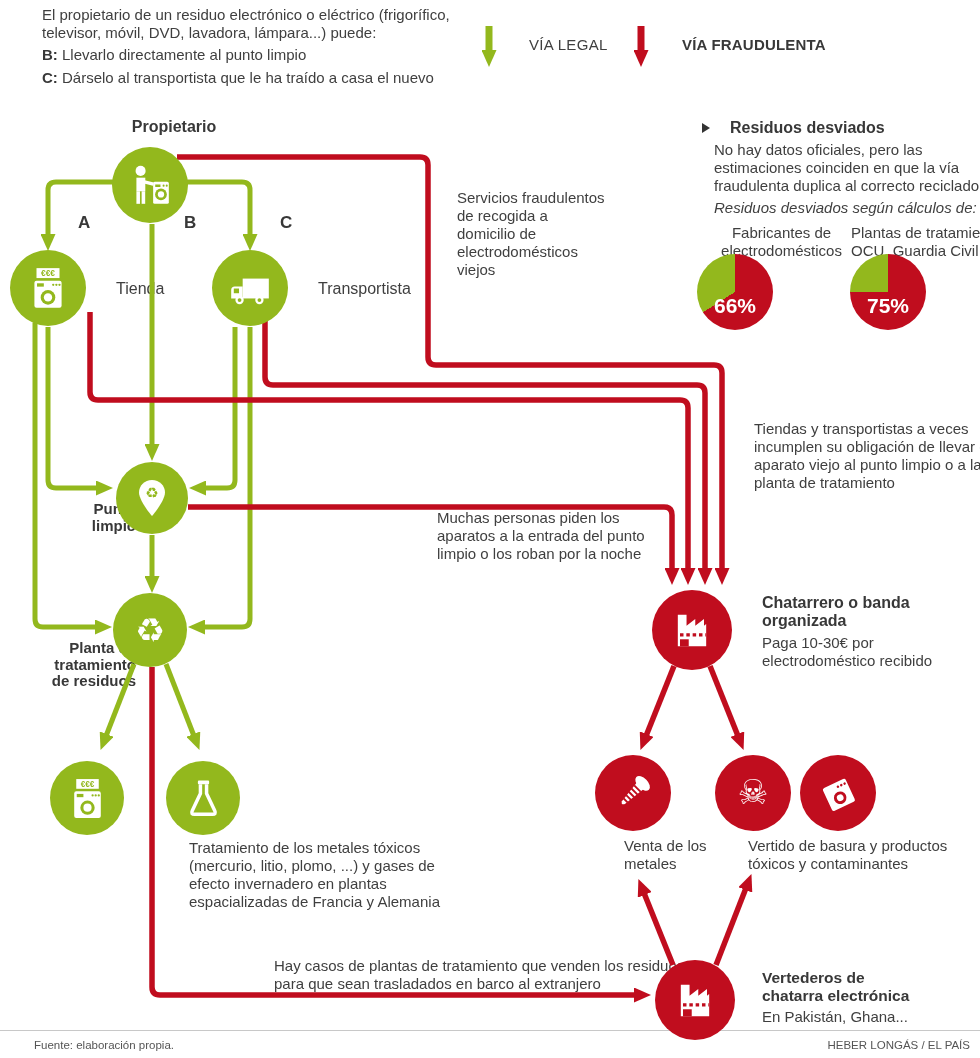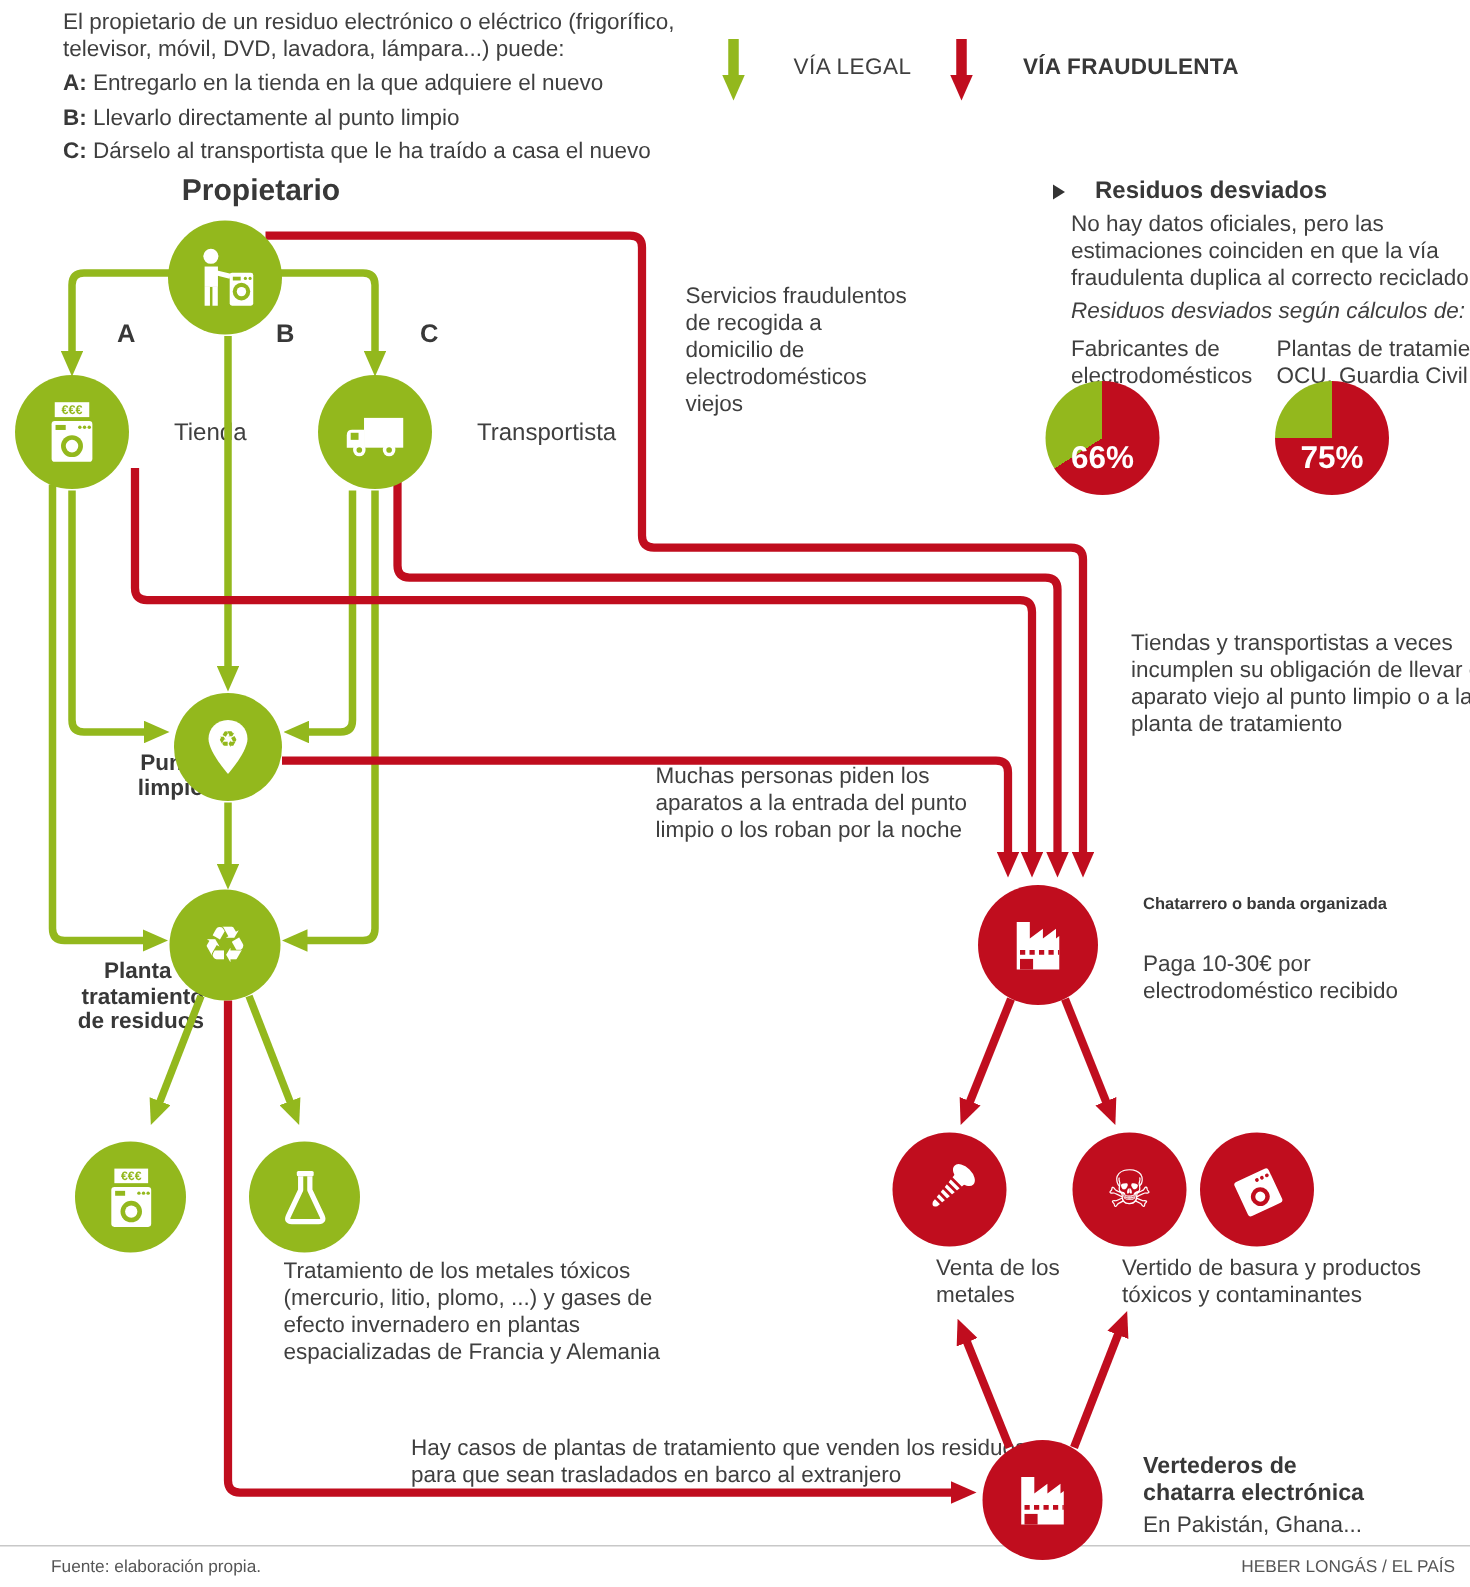--- a/index.html
+++ b/index.html
@@ -57,24 +57,20 @@
       <path d="M710 666 L738 736" marker-end="url(#ar)"></path>
       <path d="M152 667 V987 Q152 995 160 995 H636" marker-end="url(#ar)"></path>
       <path d="M673 965 L644 893" marker-end="url(#ar)"></path>
       <path d="M716 965 L746 888" marker-end="url(#ar)"></path>
       <path d="M641 26 V52" stroke-width="7" marker-end="url(#ar)"></path>
     </g>
   </svg>
 
   <div class="abs txt" style="left:18px;top:6px;width:470px;line-height:17.5px;">
     <div>El propietario de un residuo electrónico o eléctrico (frigorífico, televisor, móvil, DVD, lavadora, lámpara...) puede:</div>
-    <div style="margin-top:6px;">
-      <span class="bold">A:</span>
-      <span>Entregarlo en la tienda en la que adquiere el nuevo</span>
-    </div>
     <div style="margin-top:5px;">
       <span class="bold">B:</span>
       <span>Llevarlo directamente al punto limpio</span>
     </div>
     <div style="margin-top:5px;">
       <span class="bold">C:</span>
       <span>Dárselo al transportista que le ha traído a casa el nuevo</span>
     </div>
   </div>
 
@@ -199,45 +195,45 @@
   </div>
 
   <div class="node red" style="left:655px;top:960px;width:80px;height:80px;">
     <svg width="48" height="48" viewBox="0 0 44 44">
       <path fill="#fff" d="M9 37 V8 h8 v10 l8 -6 v6 l8 -6 v6 l2 -1.5 V37 Z"></path>
       <line x1="11" y1="26.5" x2="35" y2="26.5" stroke="#c00d1e" stroke-width="3" stroke-dasharray="3.2 2.6"></line>
       <rect x="11" y="30.5" width="8" height="6.5" fill="#c00d1e"></rect>
     </svg>
   </div>
 
-  <div class="abs txt bold" style="left:90px;top:118px;width:120px;text-align:center;font-size:20px;">Propietario</div>
+  <div class="abs txt bold" style="left:90px;top:118px;width:120px;text-align:center;font-size:16px;">Propietario</div>
   <div class="abs txt" style="left:92px;top:280px;font-size:16px;">Tienda</div>
   <div class="abs txt" style="left:294px;top:280px;font-size:16px;">Transportista</div>
   <div class="abs txt bold right-align" style="left:52px;top:500px;width:60px;line-height:17px;">Punto limpio</div>
   <div class="abs txt bold right-align" style="left:20px;top:640px;width:92px;line-height:16.5px;">Planta de tratamiento de residuos</div>
-  <div class="abs txt bold" style="left:738px;top:594px;width:165px;font-size:11px;">Chatarrero o banda organizada</div>
+  <div class="abs txt bold" style="left:738px;top:594px;width:165px;font-size:16px;">Chatarrero o banda organizada</div>
   <div class="abs txt" style="left:738px;top:634px;width:195px;">Paga 10-30€ por electrodoméstico recibido</div>
   <div class="abs txt bold" style="left:738px;top:969px;width:165px;font-size:15.5px;">Vertederos de chatarra electrónica</div>
   <div class="abs txt" style="left:738px;top:1008px;width:200px;">En Pakistán, Ghana...</div>
 
   <div class="abs txt" style="left:433px;top:189px;width:150px;">Servicios fraudulentos de recogida a domicilio de electrodomésticos viejos</div>
   <div class="abs txt" style="left:730px;top:420px;width:252px;">Tiendas y transportistas a veces incumplen su obligación de llevar el aparato viejo al punto limpio o a la planta de tratamiento</div>
   <div class="abs txt" style="left:413px;top:509px;width:228px;">Muchas personas piden los aparatos a la entrada del punto limpio o los roban por la noche</div>
   <div class="abs txt" style="left:600px;top:837px;width:110px;">Venta de los metales</div>
   <div class="abs txt" style="left:724px;top:837px;width:228px;">Vertido de basura y productos tóxicos y contaminantes</div>
   <div class="abs txt" style="left:165px;top:839px;width:272px;">Tratamiento de los metales tóxicos (mercurio, litio, plomo, ...) y gases de efecto invernadero en plantas espacializadas de Francia y Alemania</div>
   <div class="abs txt" style="left:250px;top:957px;width:430px;">Hay casos de plantas de tratamiento que venden los residuos para que sean trasladados en barco al extranjero</div>
 
   <div class="abs panel-title" style="left:678px;top:119px;">
     <span class="tri"></span>
     <span class="txt bold" style="font-size:16px;">Residuos desviados</span>
   </div>
   <div class="abs txt" style="left:690px;top:141px;width:278px;">No hay datos oficiales, pero las estimaciones coinciden en que la vía fraudulenta duplica al correcto reciclado</div>
   <div class="abs txt" style="left:690px;top:199px;width:280px;font-style:italic;">Residuos desviados según cálculos de:</div>
-  <div class="abs txt" style="left:690px;top:224px;width:135px;">Fabricantes de electrodomésticos</div>
+  <div class="abs txt" style="left:690px;top:224px;width:135px;text-align:center;">Fabricantes de electrodomésticos</div>
   <div class="abs txt" style="left:827px;top:224px;width:160px;">Plantas de tratamiento, OCU, Guardia Civil</div>
 
   <div class="pie" style="left: 697px; top: 254px; background: conic-gradient(rgb(192, 13, 30) 0deg, rgb(192, 13, 30) 237.6deg, rgb(147, 184, 29) 237.6deg, rgb(147, 184, 29) 360deg);">
     <div class="pie-label">66%</div>
   </div>
   <div class="pie" style="left: 850px; top: 254px; background: conic-gradient(rgb(192, 13, 30) 0deg, rgb(192, 13, 30) 270deg, rgb(147, 184, 29) 270deg, rgb(147, 184, 29) 360deg);">
     <div class="pie-label">75%</div>
   </div>
 
   <div class="footer-rule"></div>

